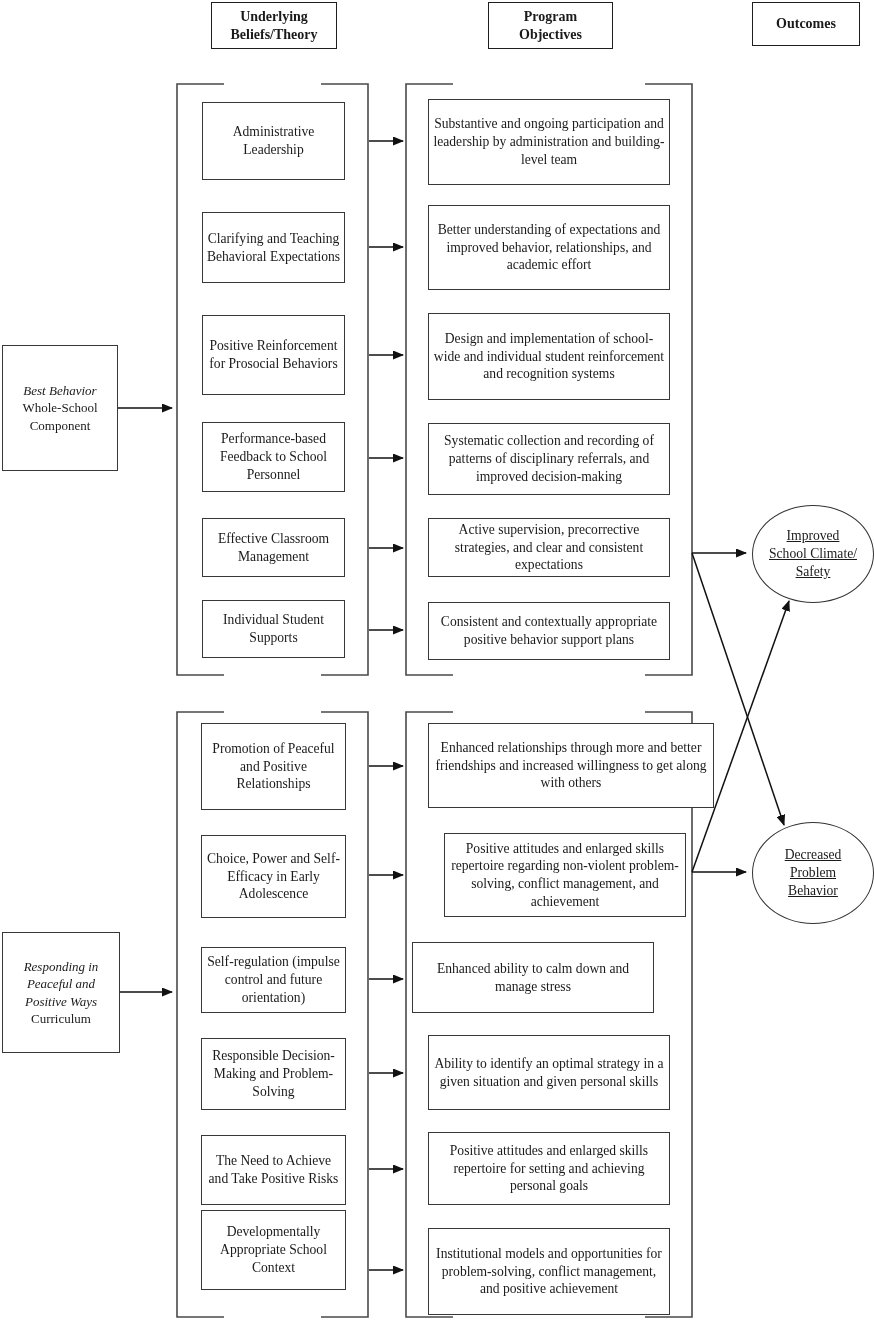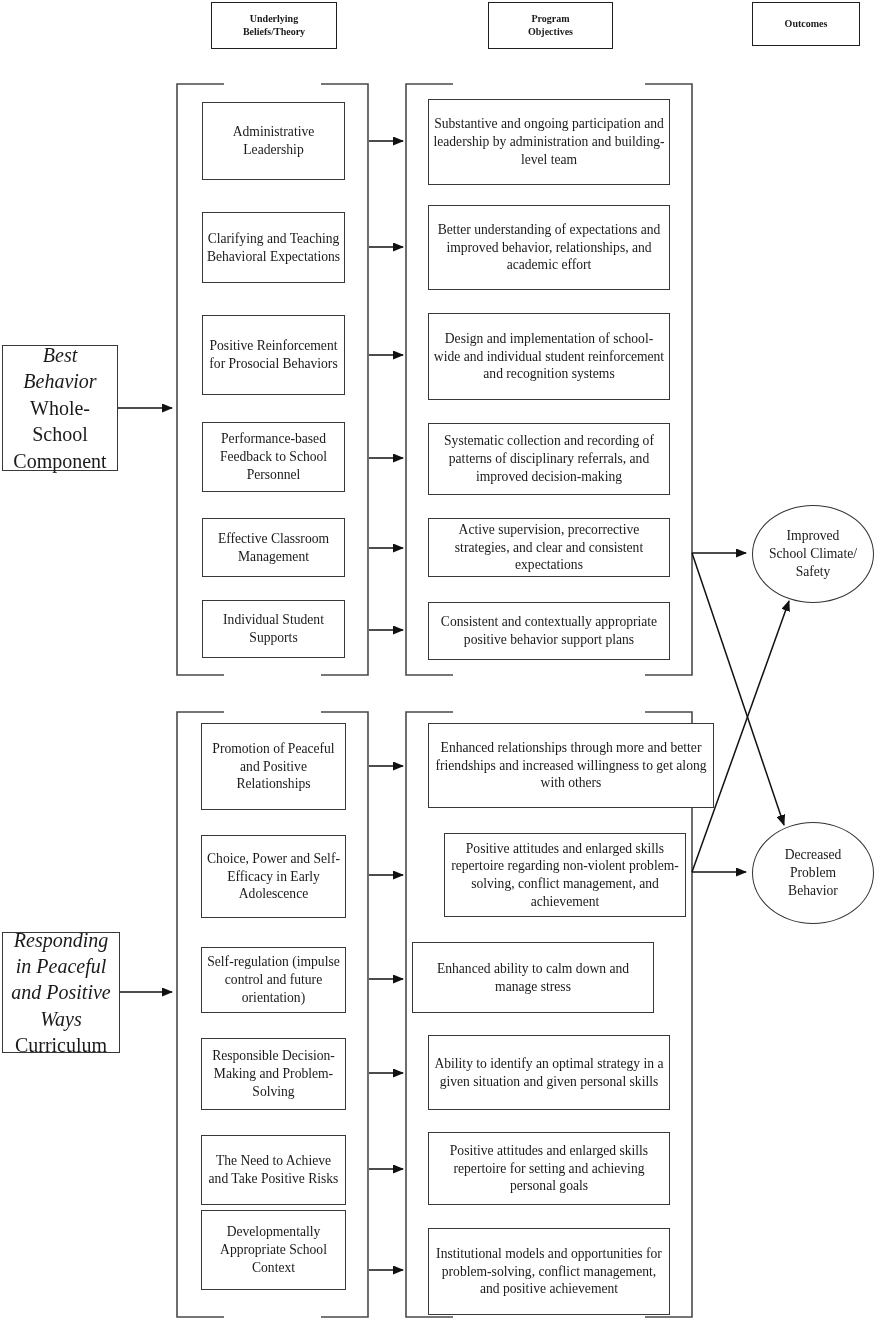--- a/index.html
+++ b/index.html
@@ -4,38 +4,38 @@
 <style>
   html,body{margin:0;padding:0;background:#ffffff;}
   .canvas{
     position:relative;width:874px;height:1325px;background:#ffffff;
     font-family:"Liberation Serif","DejaVu Serif",serif;color:#1a1a1a;overflow:hidden;
   }
   svg.overlay{position:absolute;left:0;top:0;z-index:1;}
   .hdr{
     position:absolute;z-index:2;background:#fff;border:1.6px solid #1f1f1f;
     display:flex;align-items:center;justify-content:center;text-align:center;
-    font-weight:bold;font-size:10px;line-height:1.28;white-space:pre-line;
+    font-weight:bold;font-size:14px;line-height:1.28;white-space:pre-line;
   }
   .nbox{
     position:absolute;z-index:2;background:#fff;border:1.5px solid #383838;
     display:flex;align-items:center;justify-content:center;text-align:center;
     font-size:13.6px;line-height:1.3;padding:2px 3px;box-sizing:border-box;
     white-space:pre-line;
   }
   .src{
     position:absolute;z-index:2;background:#fff;border:1.5px solid #383838;
     display:flex;align-items:center;justify-content:center;text-align:center;
-    font-size:20px;line-height:1.32;padding:14px 6px;box-sizing:border-box;
+    font-size:13px;line-height:1.32;padding:14px 6px;box-sizing:border-box;
   }
   .src .it{font-style:italic;}
   .ell{
     position:absolute;z-index:2;background:#fff;border:1.4px solid #333;border-radius:50%;
     display:flex;align-items:center;justify-content:center;text-align:center;
-    font-size:13.6px;line-height:1.32;white-space:pre-line;
+    font-size:13.6px;line-height:1.32;white-space:pre-line;text-decoration:underline;
   }
 </style>
 </head>
 <body>
 
 <div class="canvas">
 
   <svg class="overlay" width="874" height="1325" viewBox="0 0 874 1325">
     <defs>
       <marker id="ah" markerUnits="userSpaceOnUse" markerWidth="11" markerHeight="9" refX="10" refY="4.5" orient="auto">

